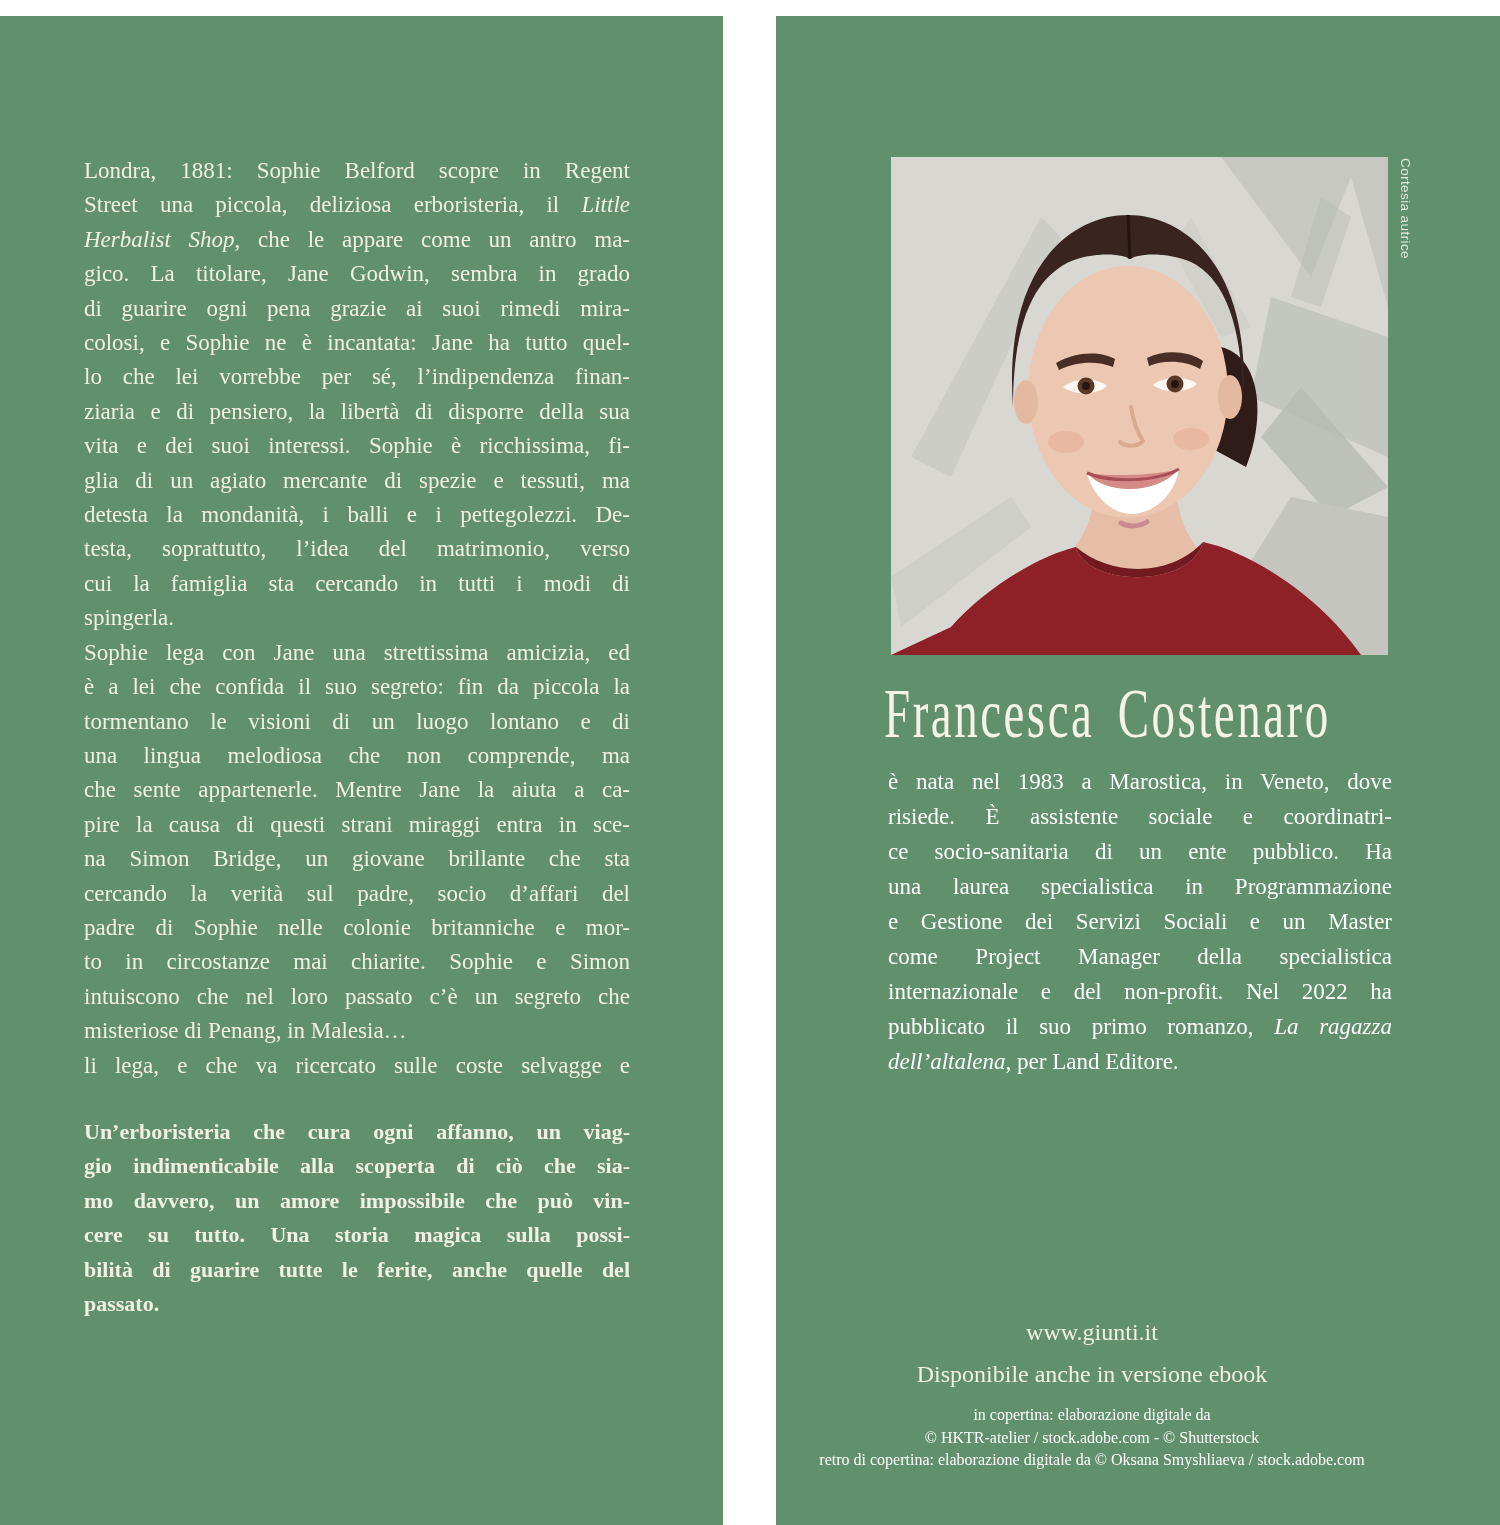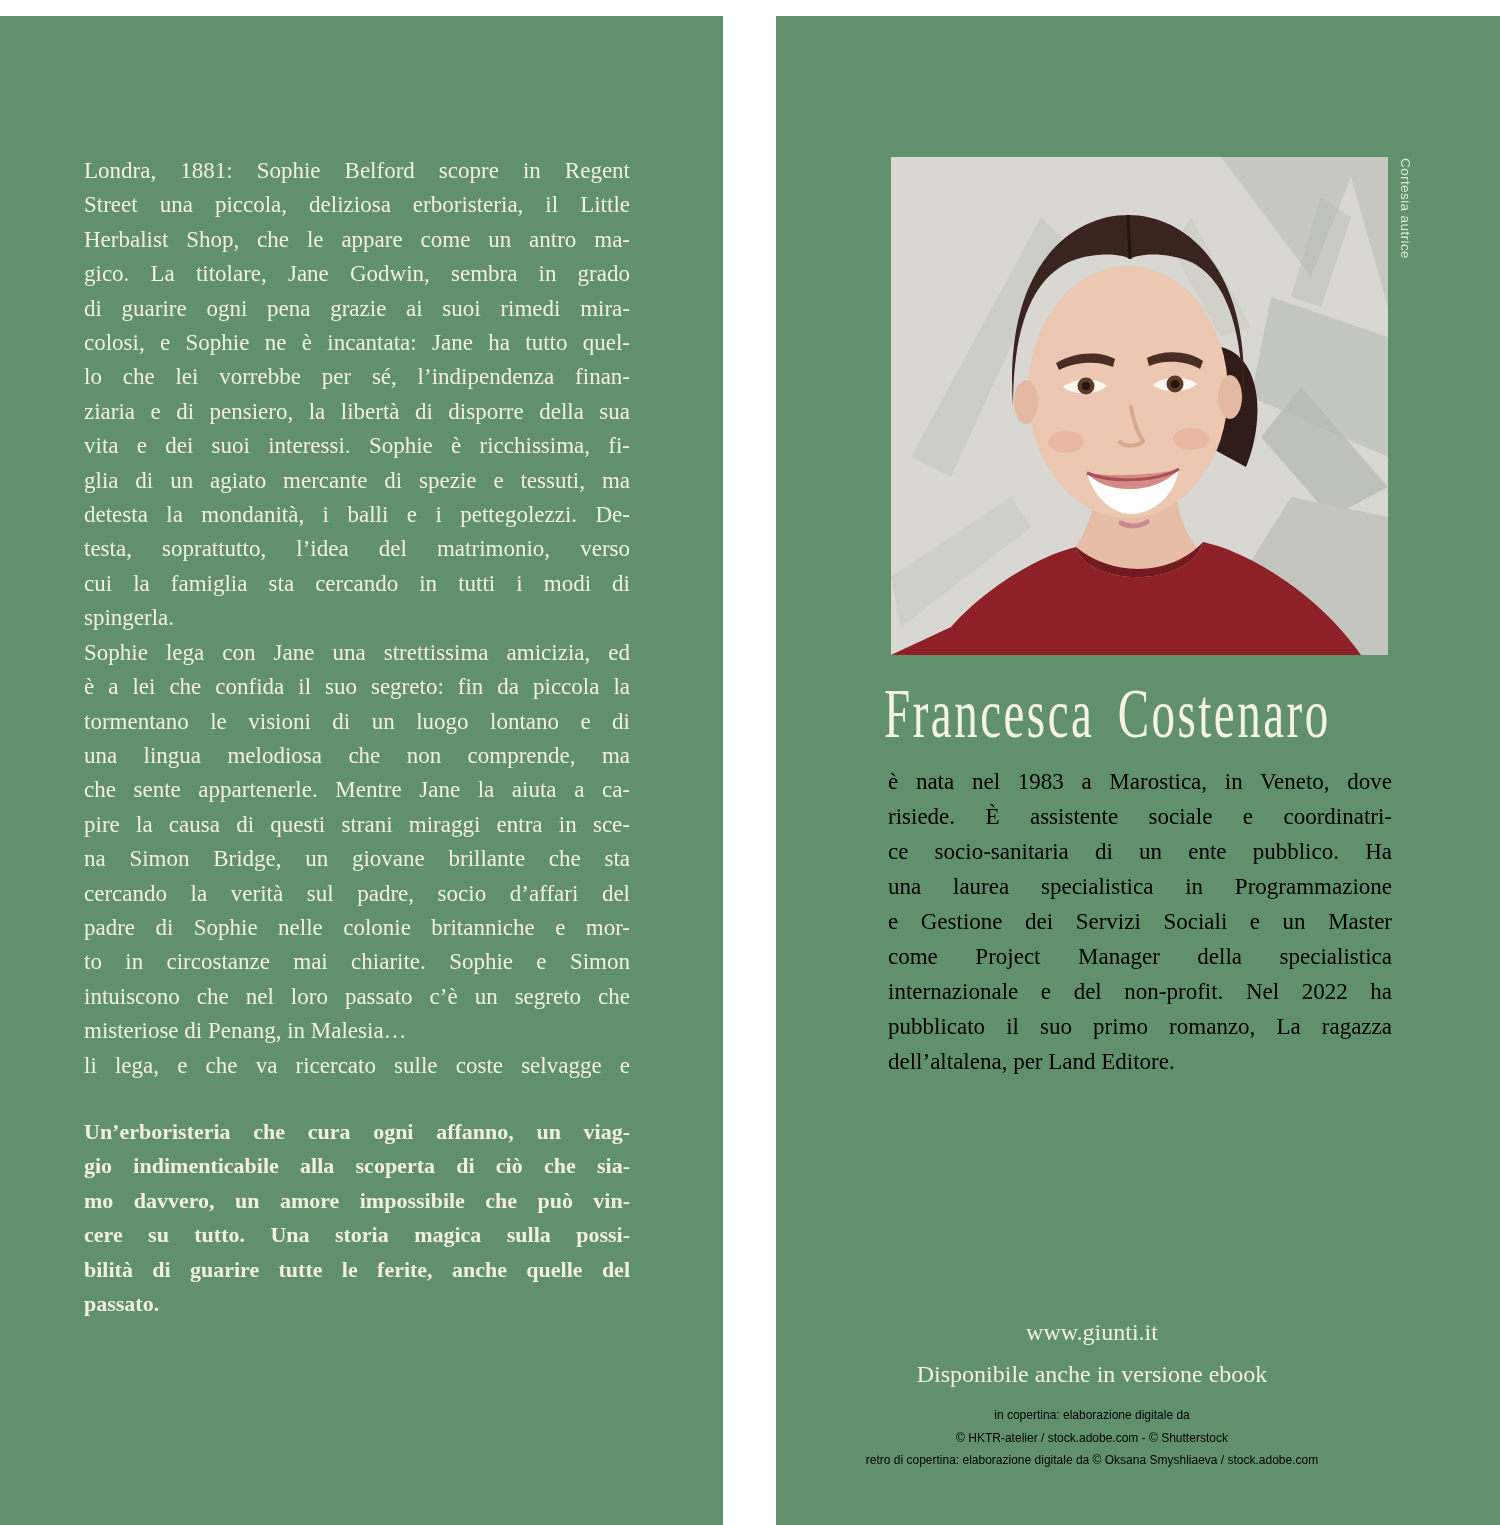--- a/index.html
+++ b/index.html
@@ -14,51 +14,51 @@
 
   
   .synopsis{
     position:absolute;left:84px;top:138px;width:546px;
     color:#f2efe3;font-size:23px;line-height:34.4px;
   }
   .para{margin:0;}
   .para.bold{font-weight:bold;margin-top:32px;font-size:22px;}
   .line{text-align:justify;text-align-last:justify;}
   .line.last{text-align-last:left;}
-  .it{}
+  .it{font-style:italic;}
 
   
   .photo-frame{
     position:absolute;left:115px;top:141px;width:497px;height:498px;overflow:hidden;
     background:#d9d7d2;
   }
   .photo-credit{
     position:absolute;left:637px;top:142px;
     transform:rotate(90deg);transform-origin:0 0;
     font-family:"Liberation Sans", sans-serif;
     font-size:13.5px;color:#e3e8dd;letter-spacing:.4px;white-space:nowrap;
   }
   .author-name{
     position:absolute;left:108px;top:662px;width:508px;
     color:#f5f2e6;font-size:47px;letter-spacing:2.5px;word-spacing:9px;
     white-space:nowrap;line-height:1;
     transform:scaleY(1.5);transform-origin:top left;
   }
   .bio{
     position:absolute;left:112px;top:748px;width:504px;
-    color:#000000;font-size:23px;line-height:35px;
+    color:#ffffff;font-size:23px;line-height:35px;
   }
   .footer{
     position:absolute;left:0;top:1303px;width:632px;text-align:center;color:#f2efe3;
   }
   .footer-site{font-size:24px;margin-bottom:15px;}
   .footer-ebook{font-size:24px;margin-bottom:16px;}
   .credits{
-    font-family:Liberation Sans, sans-serif;
-    font-size:12px;line-height:22.5px;color:#000000;
+    font-family:Liberation Serif, serif;
+    font-size:16px;line-height:22.5px;color:#ffffff;
   }
   .credits .line{text-align:center;text-align-last:center;}
 </style>
 </head>
 <body>
 
 <div class="flap flap-left">
   <div class="synopsis">
       <div class="para">
         <div class="line"><span>Londra, 1881: Sophie Belford scopre in Regent</span></div>

